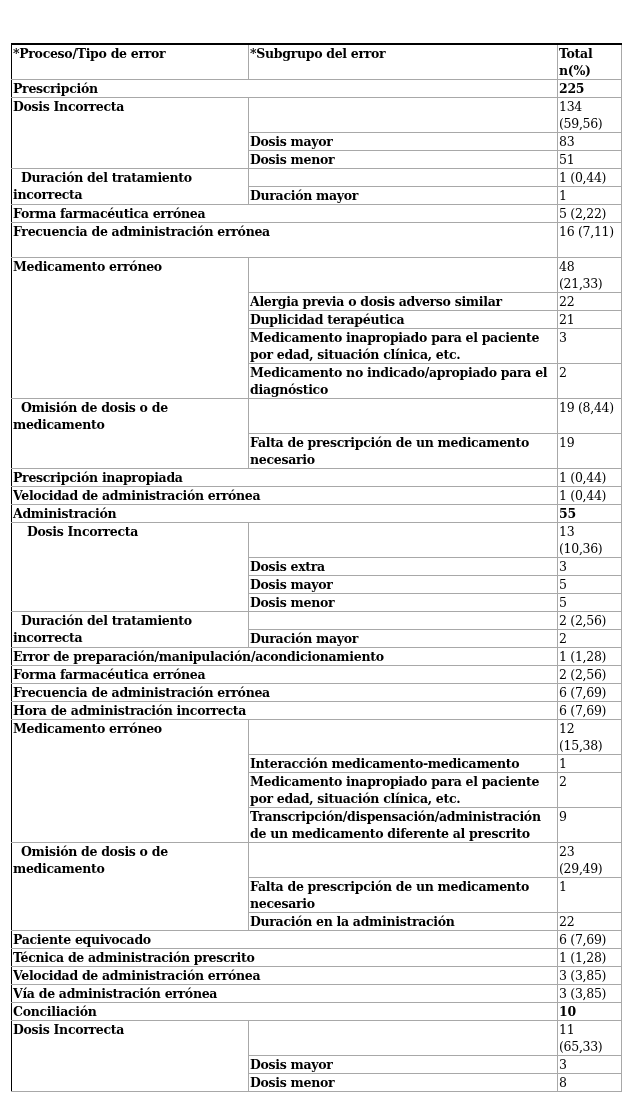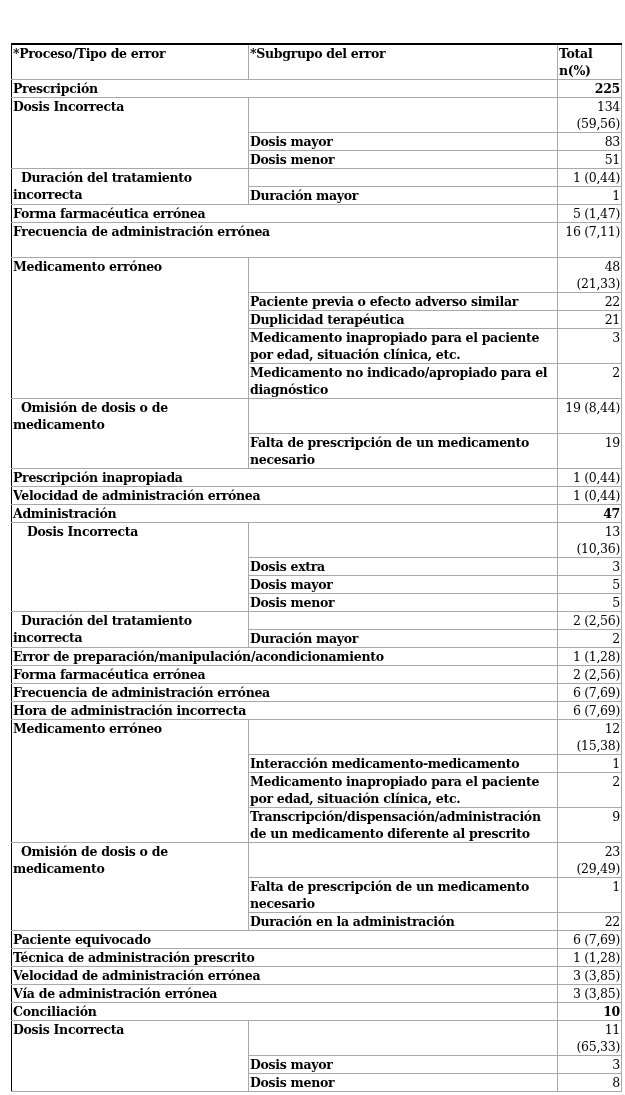--- a/index.html
+++ b/index.html
@@ -11,21 +11,21 @@
   table.err col.c2 { width: 309px; }
   table.err col.c3 { width: 64px; }
   table.err td { border: 1px solid #a8a8a8; padding: 0 1px; vertical-align: top;
                  font-size: 12.5px; line-height: 17px; letter-spacing: -0.3px; }
   table.err tr:first-child td { border-top: 2px solid #000; }
   table.err td.first { border-left: 1px solid #000; }
   td.b { font-weight: bold; }
   td.n { font-weight: bold; font-size: 12px; }
   td.i1 { padding-left: 8px; }
   td.i2 { padding-left: 23px; }
-  td.num { font-size: 12px; text-align: right; }
+  td.num { font-size: 12px; }
   td.num.b { font-size: 12.5px; }
   td.pad { padding-left: 9px; }
   .h2 td { height: 34px; }
 </style>
 </head>
 <body>
 
 <table class="err">
   <colgroup>
       <col class="c1">
@@ -64,35 +64,35 @@
       <td></td>
       <td class="num">1 (0,44)</td>
     </tr>
     <tr>
       <td class="n">Duración mayor</td>
       <td class="num">1</td>
     </tr>
 
     <tr>
       <td class="first b" colspan="2">Forma farmacéutica errónea</td>
-      <td class="num">5 (1,47)</td>
+      <td class="num">5 (2,22)</td>
     </tr>
 
     <tr class="h2">
       <td class="first b" colspan="2">Frecuencia de administración errónea</td>
       <td class="num">16 (7,11)</td>
     </tr>
 
     <tr class="h2">
       <td class="first b i2" rowspan="5">Medicamento erróneo</td>
       <td></td>
       <td class="num">48 (21,33)</td>
     </tr>
     <tr>
-      <td class="n">Paciente previa o efecto adverso similar</td>
+      <td class="n">Alergia previa o dosis adverso similar</td>
       <td class="num">22</td>
     </tr>
     <tr>
       <td class="n">Duplicidad terapéutica</td>
       <td class="num">21</td>
     </tr>
     <tr class="h2">
       <td class="n">Medicamento inapropiado para el paciente por edad, situación clínica, etc.</td>
       <td class="num pad">3</td>
     </tr>
@@ -116,21 +116,21 @@
       <td class="num">1 (0,44)</td>
     </tr>
 
     <tr>
       <td class="first b" colspan="2">Velocidad de administración errónea</td>
       <td class="num">1 (0,44)</td>
     </tr>
 
     <tr>
       <td class="first b" colspan="2">Administración</td>
-      <td class="b num">47</td>
+      <td class="b num">55</td>
     </tr>
 
     <tr class="h2">
       <td class="first b" rowspan="4" style="padding-left:15px">Dosis Incorrecta</td>
       <td></td>
       <td class="num">13 (10,36)</td>
     </tr>
     <tr>
       <td class="n">Dosis extra</td>
       <td class="num">3</td>

